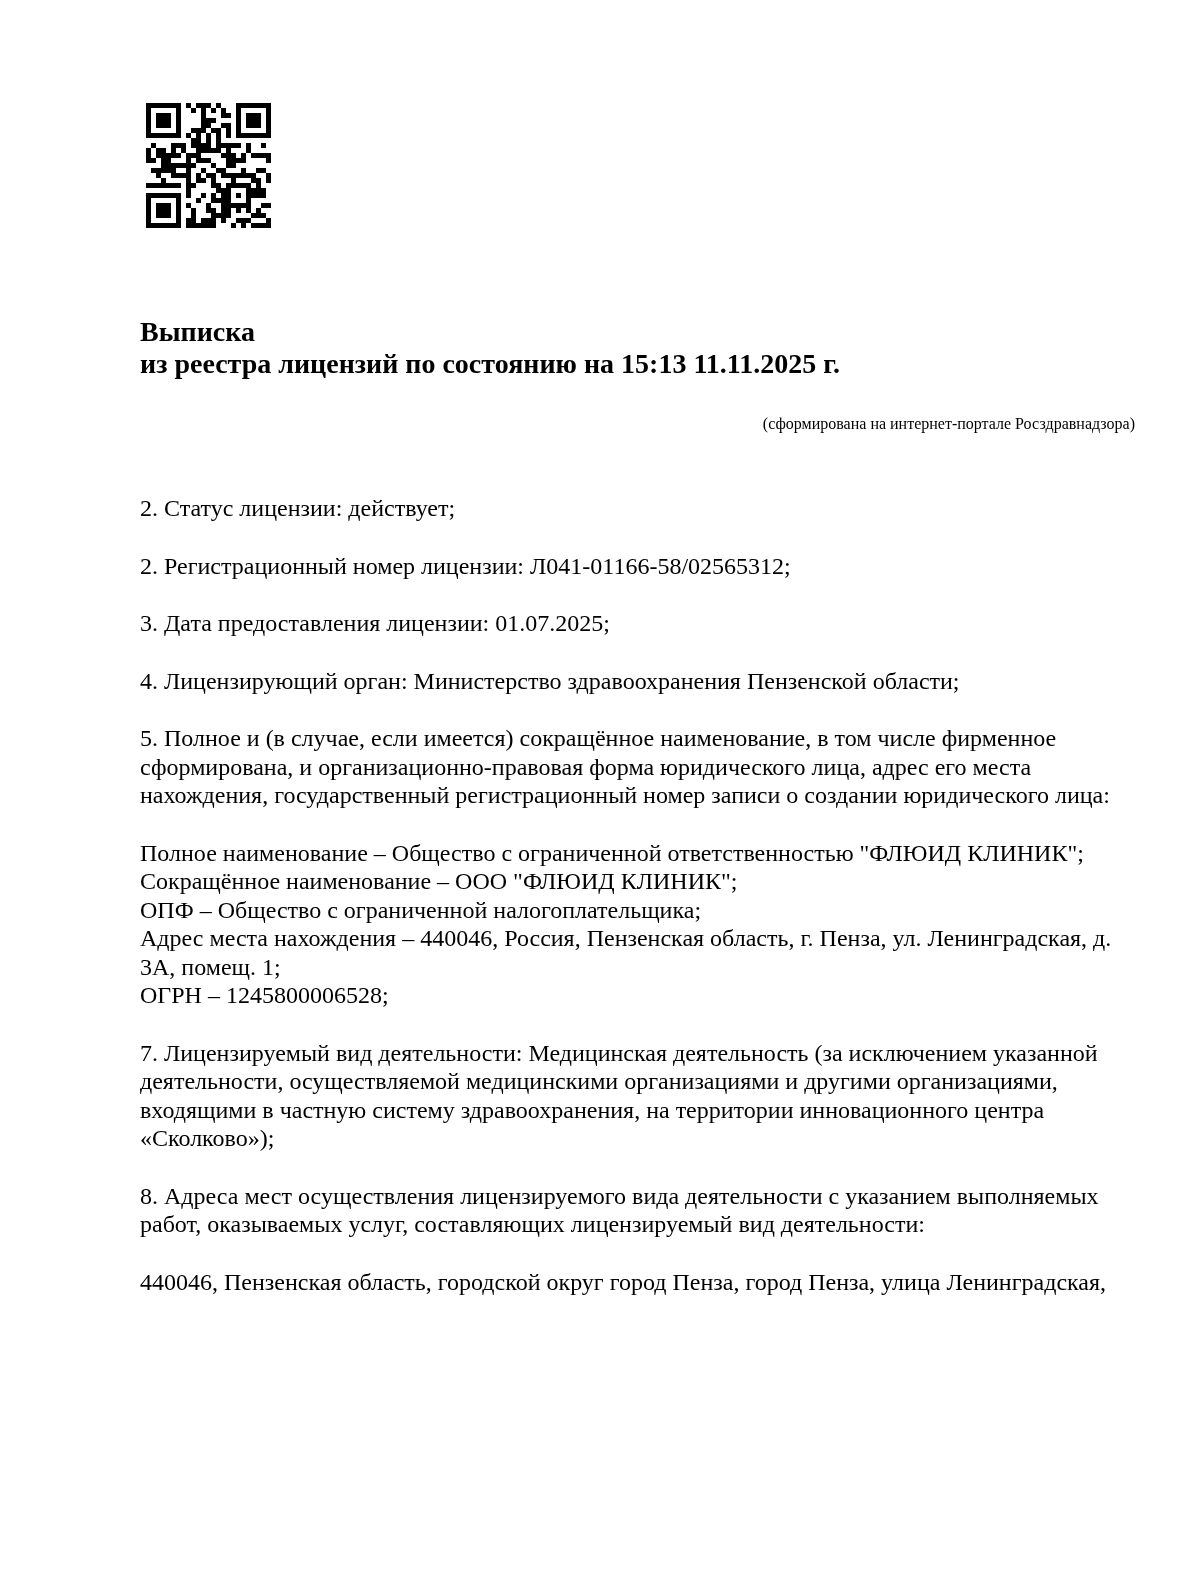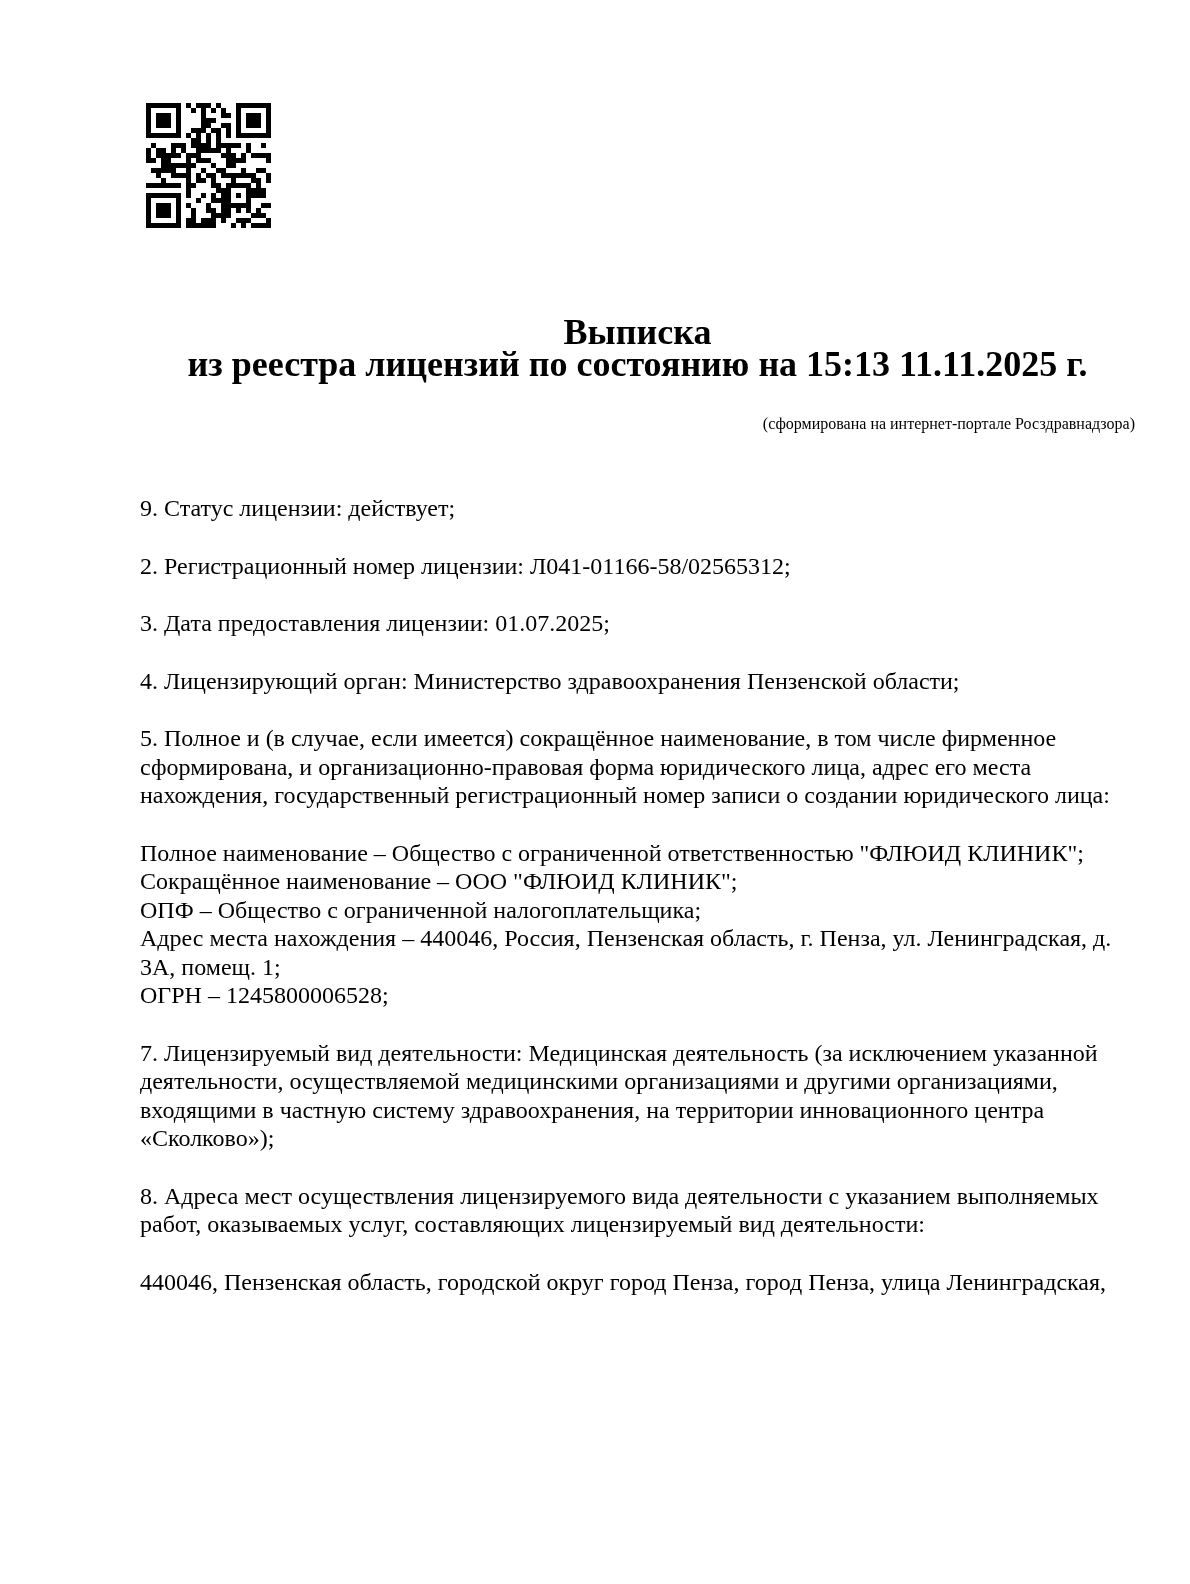--- a/index.html
+++ b/index.html
@@ -17,22 +17,22 @@
     left: 146px;
     top: 103px;
     width: 125px;
     height: 125px;
   }
   .title-block {
     position: absolute;
     left: 140px;
     top: 316px;
     width: 995px;
-    text-align: center;
-    font-size: 36px;
+    text-align: left;
+    font-size: 28px;
     font-weight: bold;
     line-height: 32px;
   }
   .formed-note {
     position: absolute;
     left: 140px;
     top: 410px;
     width: 995px;
     text-align: right;
     font-size: 16px;
@@ -387,21 +387,21 @@
 
   <div class="title-block">
     <div class="title-line">Выписка</div>
     <div class="title-line">из реестра лицензий по состоянию на 15:13 11.11.2025 г.</div>
   </div>
 
   <div class="formed-note">(сформирована на интернет-портале Росздравнадзора)</div>
 
   <div class="body-text">
       <div class="para">
-        <div class="line">9. Статус лицензии: действует;</div>
+        <div class="line">2. Статус лицензии: действует;</div>
       </div>
       <div class="para">
         <div class="line">2. Регистрационный номер лицензии: Л041-01166-58/02565312;</div>
       </div>
       <div class="para">
         <div class="line">3. Дата предоставления лицензии: 01.07.2025;</div>
       </div>
       <div class="para">
         <div class="line">4. Лицензирующий орган: Министерство здравоохранения Пензенской области;</div>
       </div>

